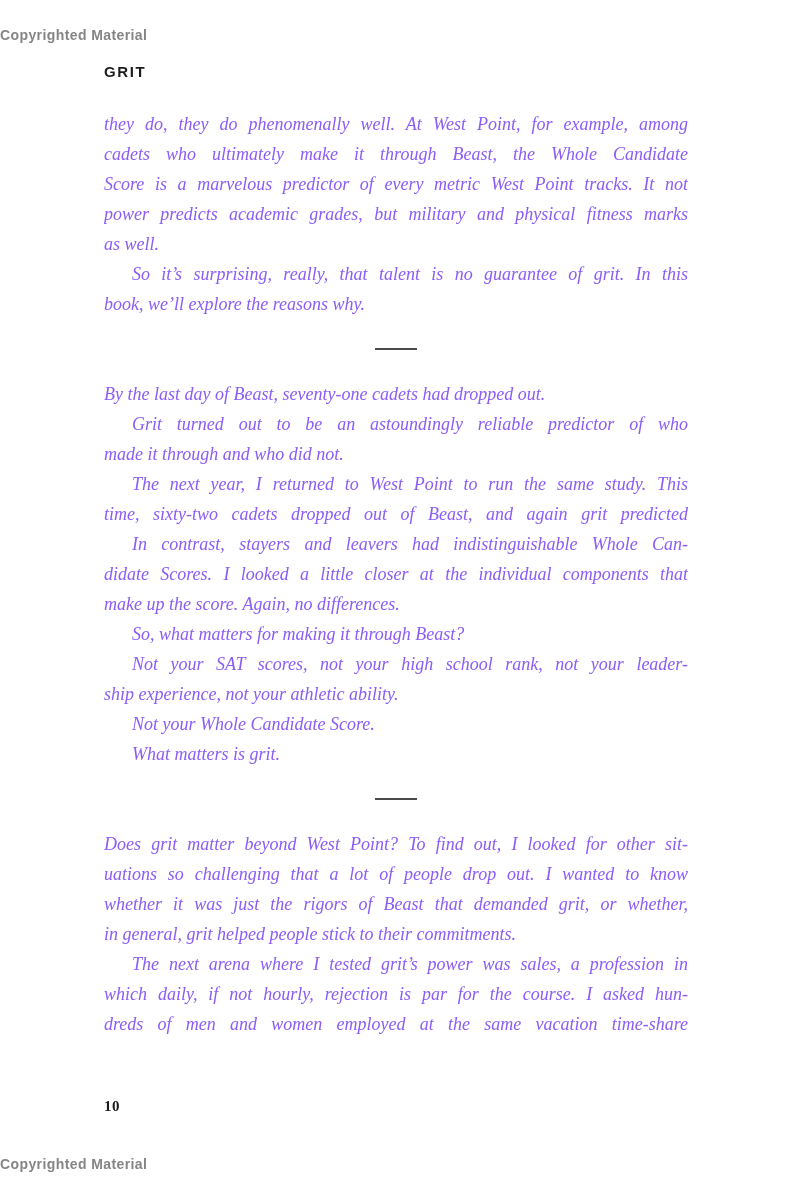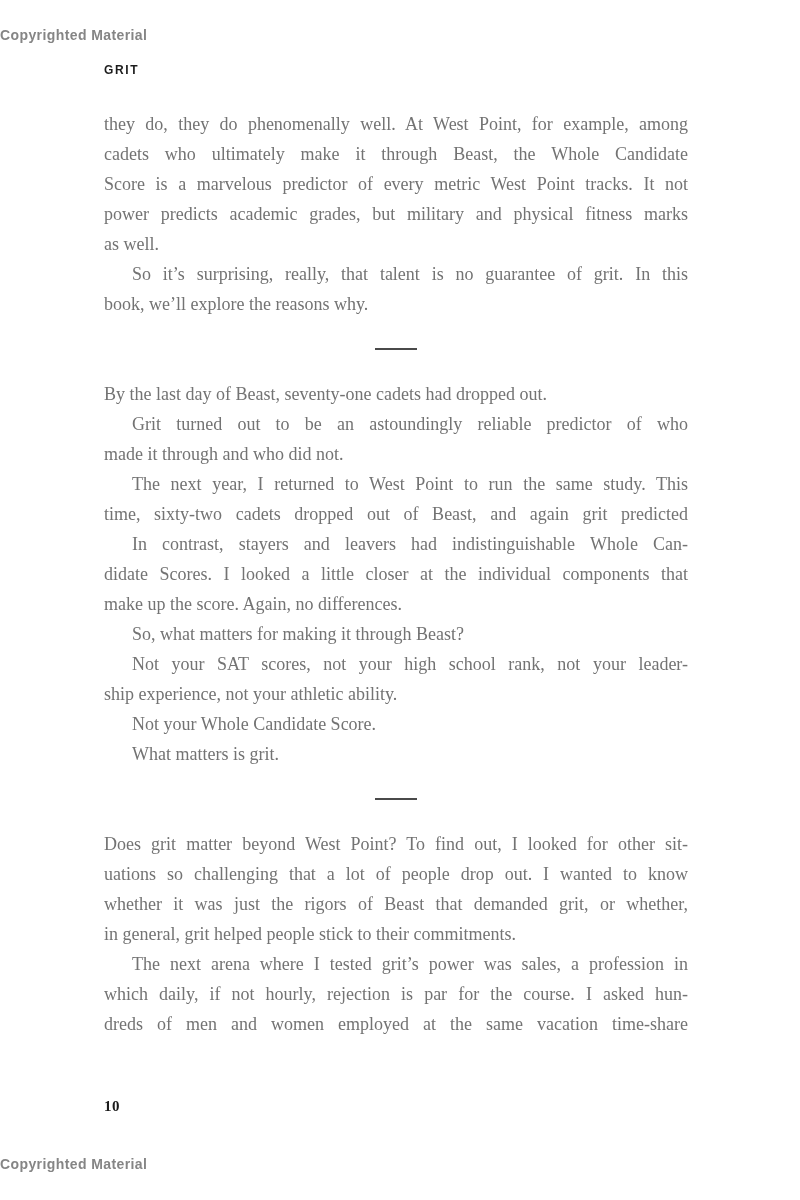--- a/index.html
+++ b/index.html
@@ -22,21 +22,21 @@
     color: #858585;
   }
   .top-notice { top: 27px; }
   .bottom-notice { top: 1156px; }
   .running-title {
     position: absolute;
     top: 63px;
     left: 104px;
     font-family: "Liberation Sans", sans-serif;
     font-weight: 700;
-    font-size: 12px;
+    font-size: 15px;
     letter-spacing: 1.6px;
     color: #1c1c1c;
   }
   .body-text {
     position: absolute;
     top: 109px;
     left: 104px;
     width: 584px;
     font-size: 18px;
     line-height: 30px;
@@ -77,21 +77,21 @@
   }
 </style>
 </head>
 <body>
 
 <div class="page" style="background: rgb(255, 255, 255);">
   <div class="top-notice" style="color: rgb(133, 133, 133);">Copyrighted Material</div>
 
   <div class="running-title">GRIT</div>
 
-  <div class="body-text" id="body-text" style="color: #737373;">
+  <div class="body-text" id="body-text" style="color: #8b5cf6; font-style: italic;">
       <div class="para">
         <div class="line">they do, they do phenomenally well. At West Point, for example, among</div>
         <div class="line">cadets who ultimately make it through Beast, the Whole Candidate</div>
         <div class="line">Score is a marvelous predictor of every metric West Point tracks. It not</div>
         <div class="line">power predicts academic grades, but military and physical fitness marks</div>
         <div class="line lastline">as well.</div>
       </div>
       <div class="para">
         <div class="line indent">So it’s surprising, really, that talent is no guarantee of grit. In this</div>
         <div class="line lastline">book, we’ll explore the reasons why.</div>

